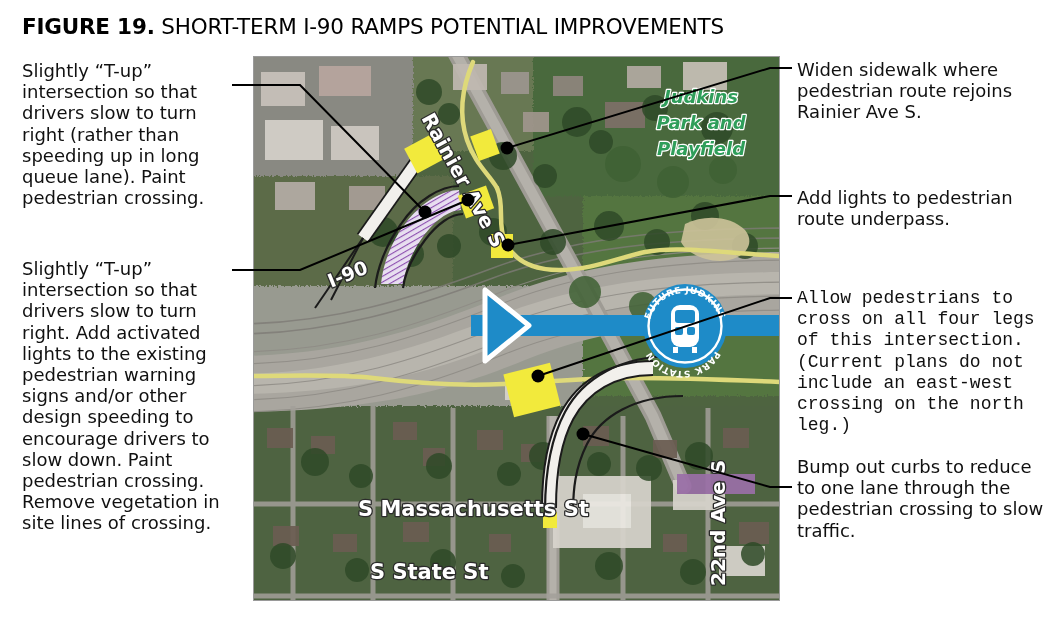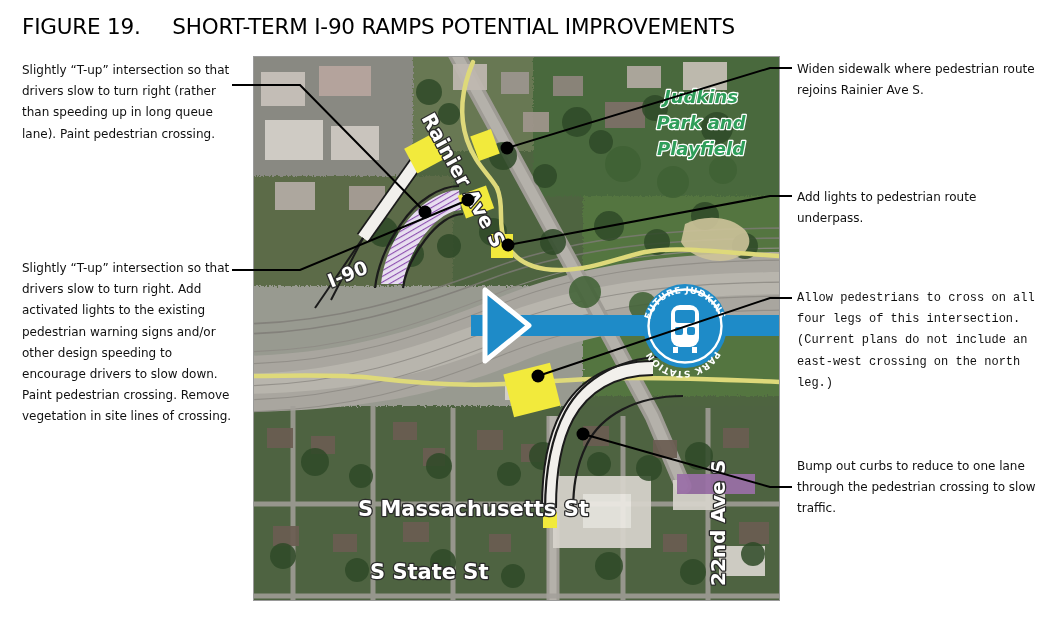--- a/index.html
+++ b/index.html
@@ -19,31 +19,30 @@
   #figure-title {
     position: absolute;
     left: 22px;
     top: 14px;
     font-size: 21.5px;
     letter-spacing: -0.2px;
     white-space: nowrap;
     color: #000;
   }
   #figure-title .fignum {
-    font-weight: 400;
+    font-weight: 700;
   }
   #figure-title .figtext {
     font-weight: 400;
-    margin-left: 25px;
   }
 
   
   .annotation {
     position: absolute;
-    font-size: 12px;
+    font-size: 18px;
     line-height: 21.2px;
     color: #101010;
     white-space: pre-line;
   }
   .ann-left  { left: 22px;  width: 216px; }
   .ann-right { left: 797px; width: 248px; }
 
   #ann-left-1  { top: 60px; }
   #ann-left-2  { top: 258px; }
   #ann-right-1 { top: 59px; }

